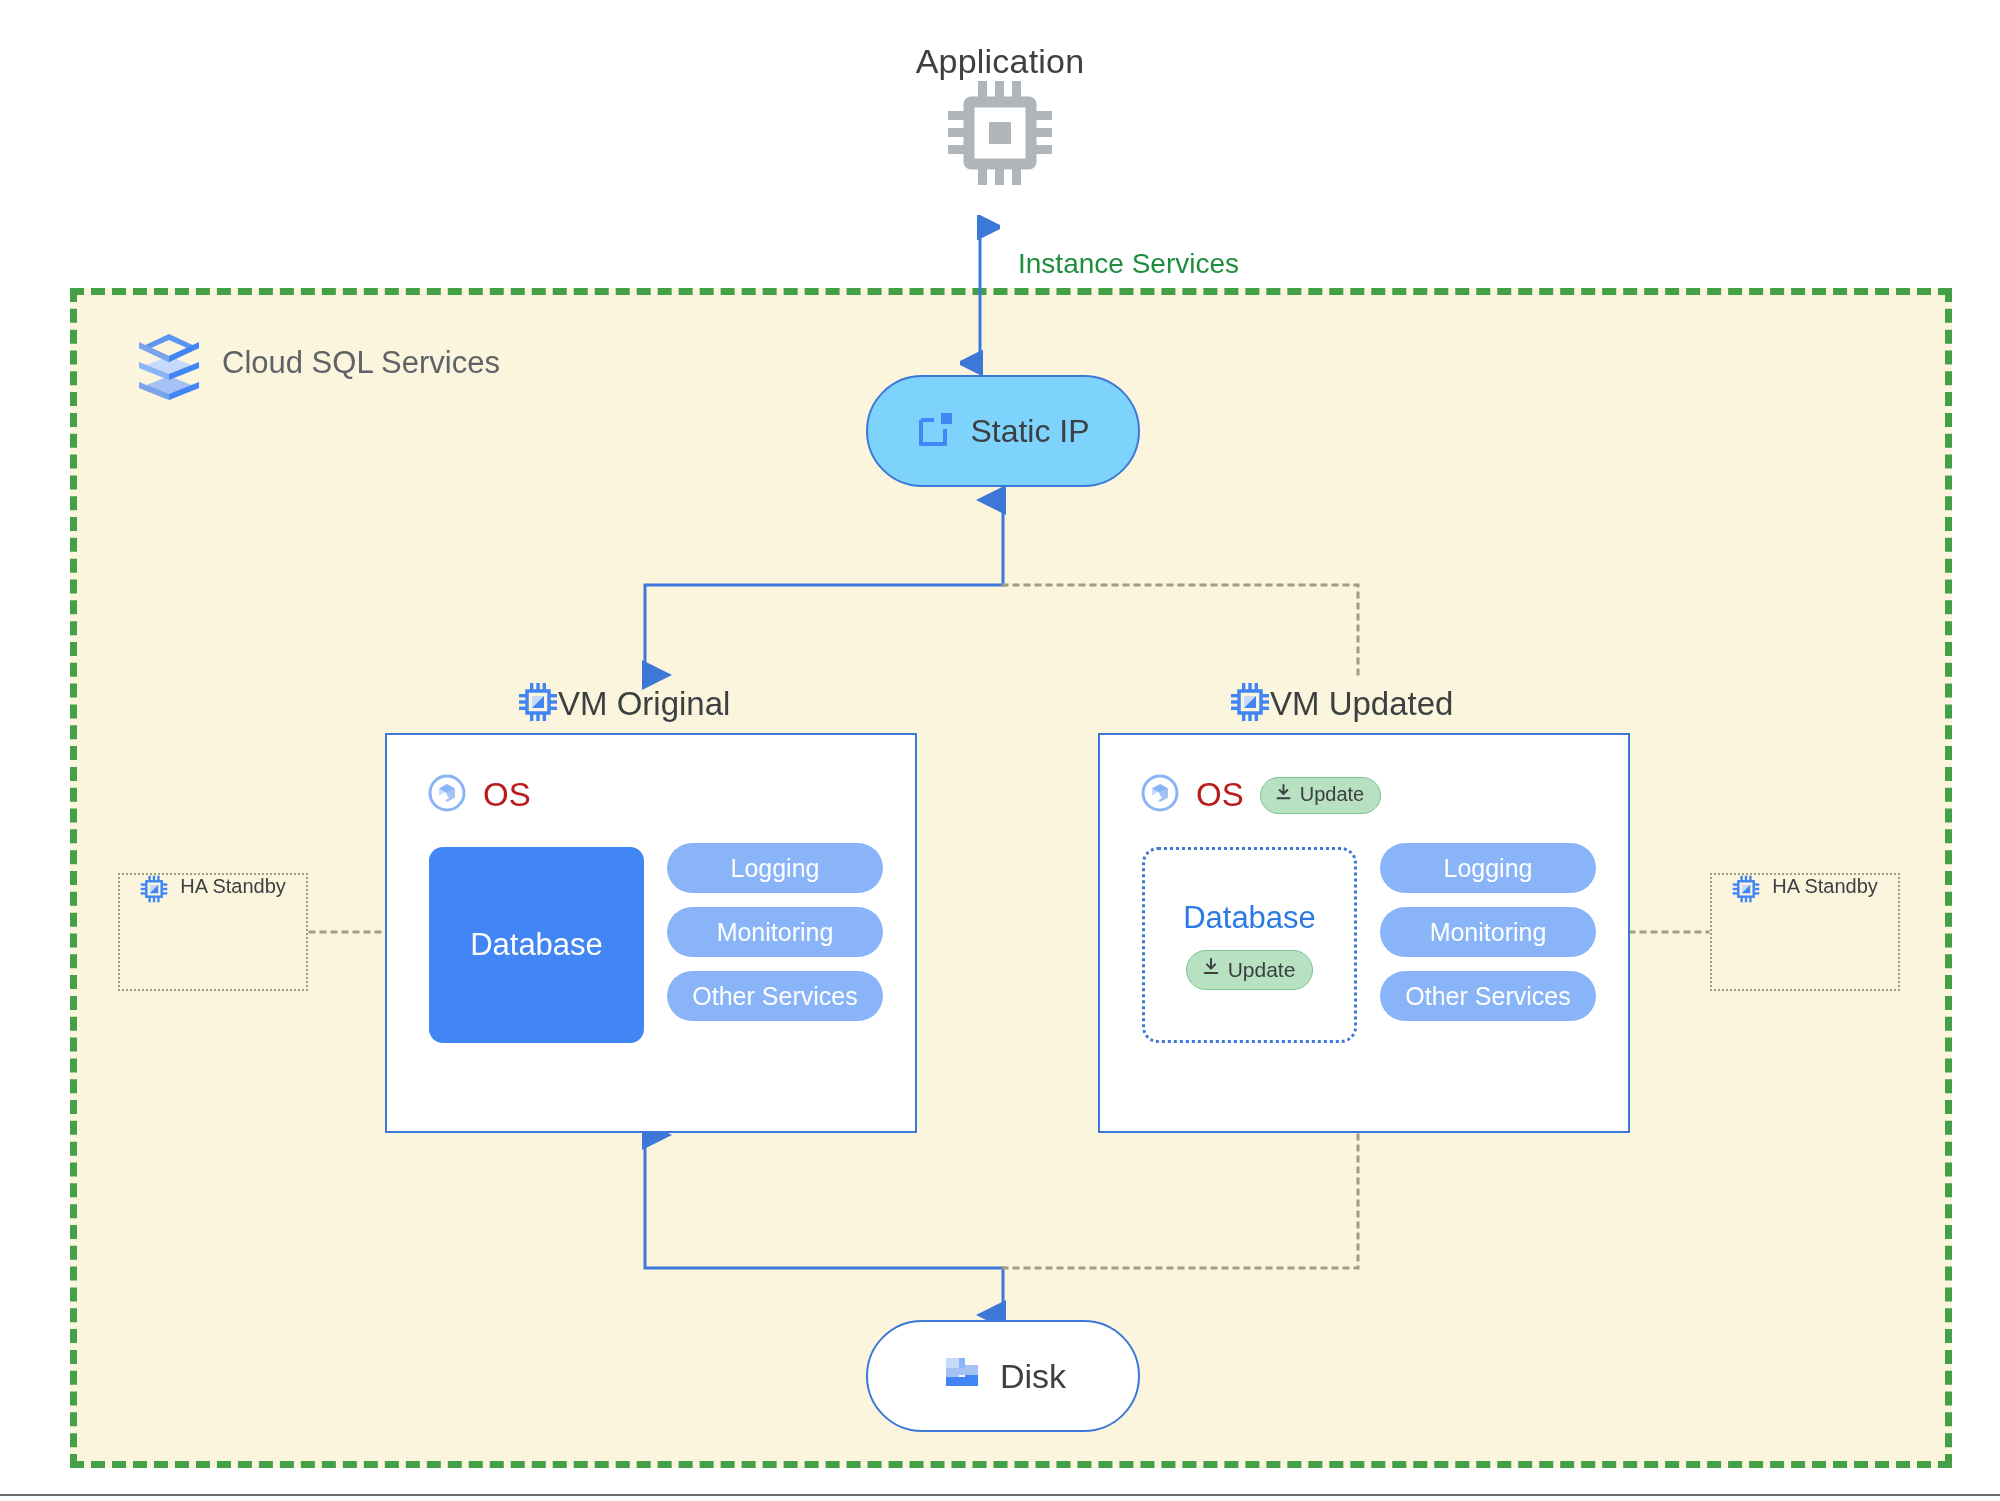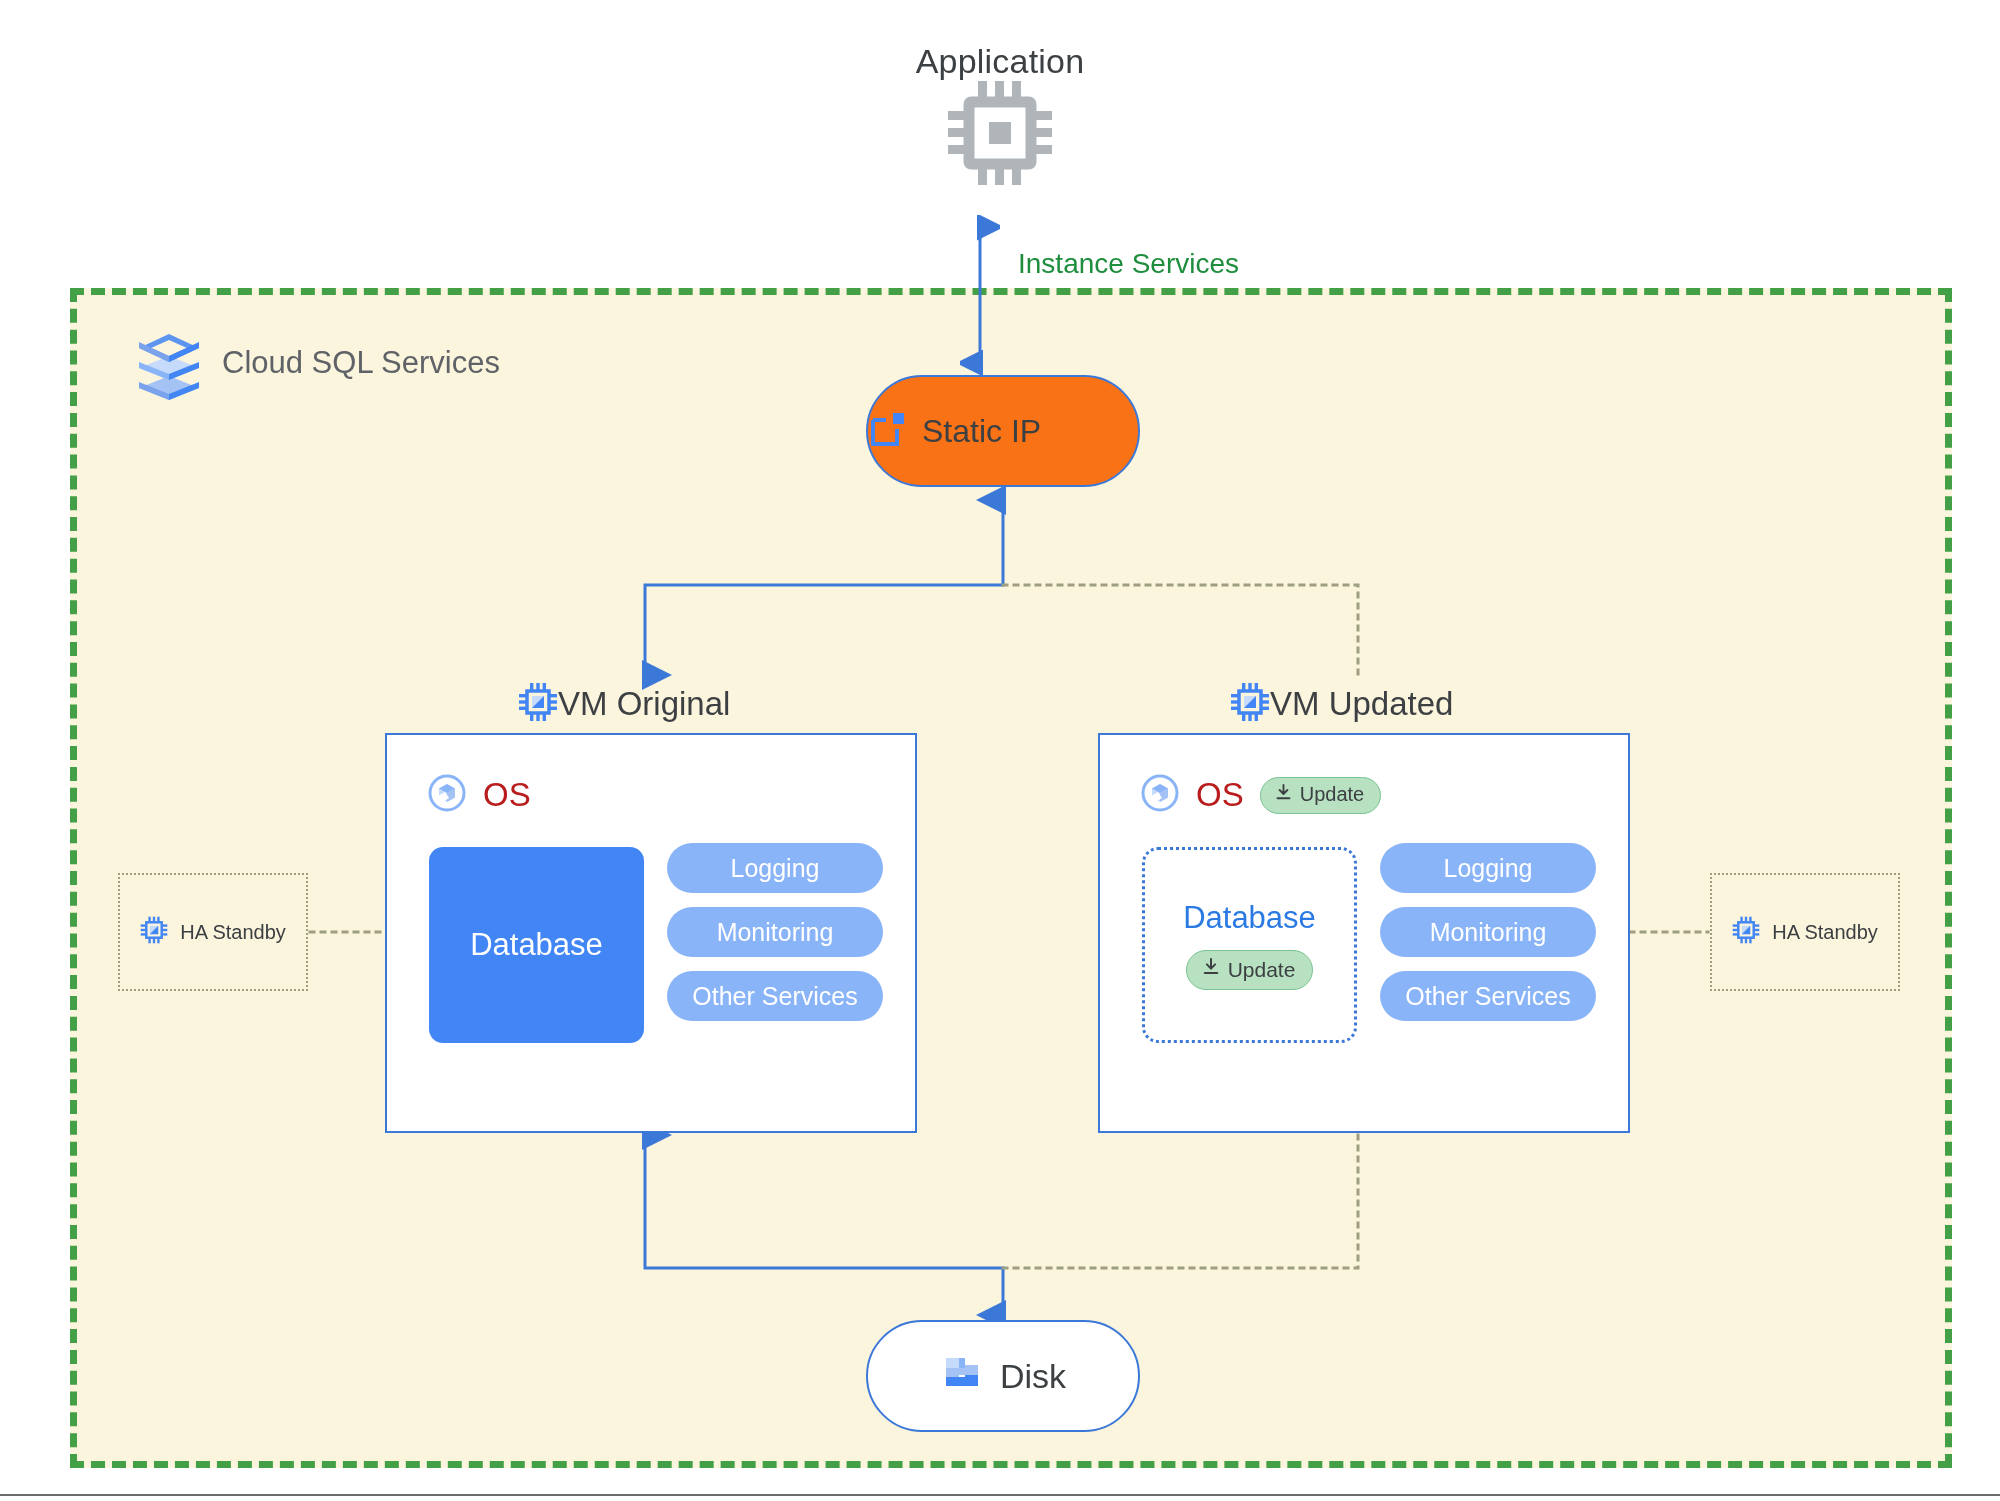--- a/index.html
+++ b/index.html
@@ -65,25 +65,26 @@
     left: 1018px; top: 248px;
     font-size: 28px;
     color: #1e8e3e;
     white-space: nowrap;
   }
 
   
   #static-ip {
     left: 866px; top: 375px;
     width: 274px; height: 112px;
-    background: #f97316;
+    background: #7dd3fc;
     border: 2.5px solid #3c78d8;
     border-radius: 56px;
     display: flex;
     align-items: center;
+    justify-content: center;
     gap: 14px;
     box-sizing: border-box;
   }
   #static-ip .lbl { font-size: 32px; color: #3c4043; }
 
   
   #disk {
     left: 866px; top: 1320px;
     width: 274px; height: 112px;
     background: #ffffff;
@@ -190,21 +191,20 @@
     justify-content: center;
     white-space: nowrap;
   }
 
   
   .ha-box {
     width: 190px; height: 118px;
     border: 2.5px dotted #9e9e80;
     box-sizing: border-box;
     display: flex;
-    align-items: center;
     justify-content: center;
     gap: 12px;
   }
   .ha-box .ha-lbl { font-size: 20px; color: #3c4043; white-space: nowrap; }
   #ha-left  { left: 118px; top: 873px; }
   #ha-right { left: 1710px; top: 873px; }
 
   
   #bottom-rule {
     left: 0; top: 1494px; width: 2000px; height: 2px;

